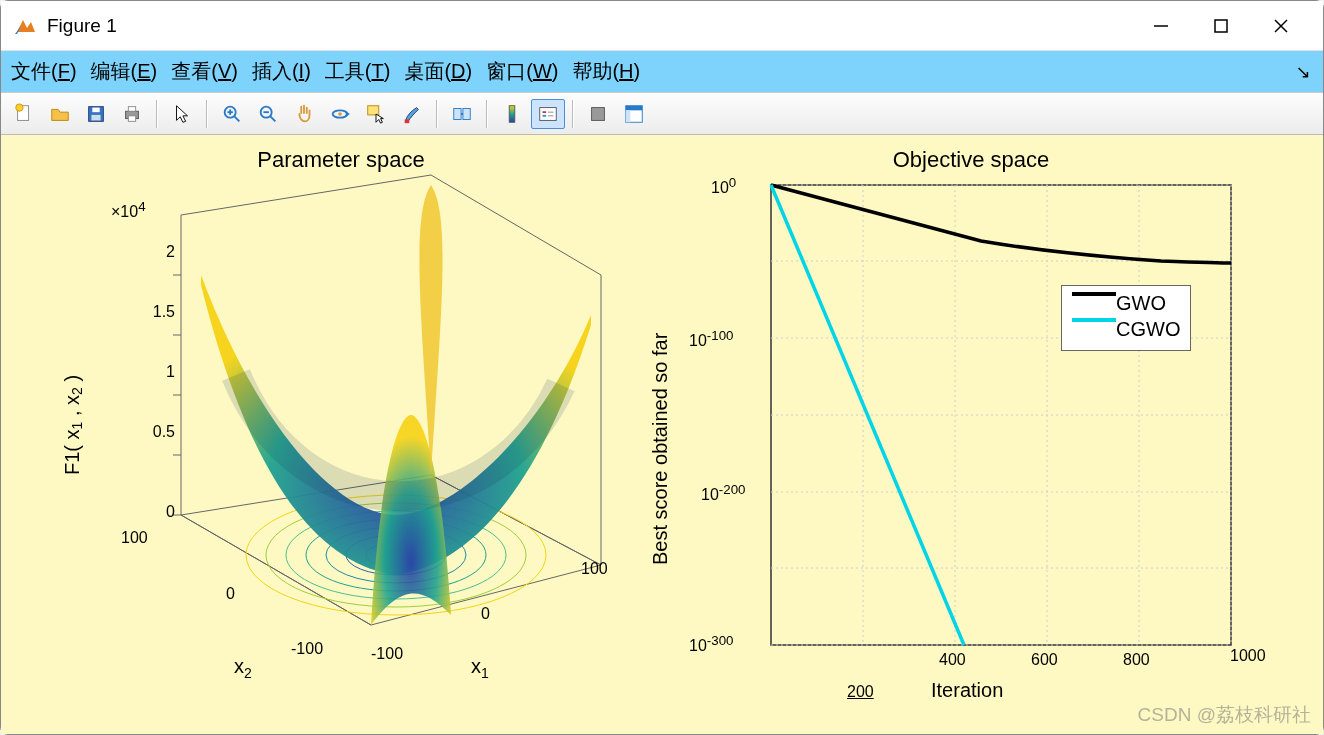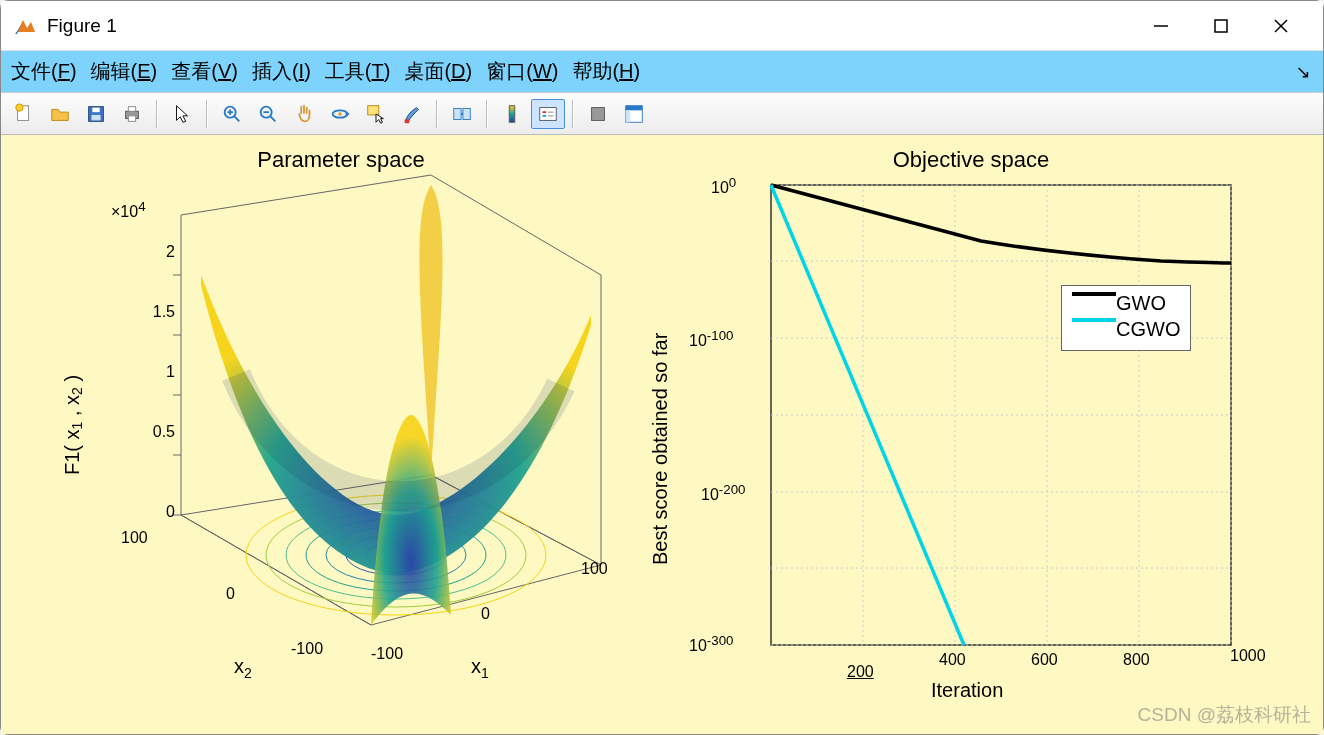--- a/index.html
+++ b/index.html
@@ -415,21 +415,21 @@
                C490,97 520,98 530,98" fill="none" stroke="#000" stroke-width="3.5"></path>
 
       <path d="M70,20 L263,480" fill="none" stroke="#00d4e6" stroke-width="3.5"></path>
     </svg>
 
     <div class="tick-label" style="left:710px; top:40px;"><span>10</span><sup>0</sup></div>
     <div class="tick-label" style="left:688px; top:193px;"><span>10</span><sup>-100</sup></div>
     <div class="tick-label" style="left:688px; top:347px;margin-left:12px;"><span>10</span><sup>-200</sup></div>
     <div class="tick-label" style="left:688px; top:498px;"><span>10</span><sup>-300</sup></div>
 
-    <div class="tick-label" style="left:846px; top:528px;text-decoration:underline;">200</div>
+    <div class="tick-label" style="left:846px; top:548px;text-decoration:underline;">200</div>
     <div class="tick-label" style="left:938px; top:516px;">400</div>
     <div class="tick-label" style="left:1030px; top:516px;">600</div>
     <div class="tick-label" style="left:1122px; top:516px;">800</div>
     <div class="tick-label" style="left:1208px; top:512px;margin-left:21px;">1000</div>
 
     <div class="axis-label" style="left:930px; top:544px;">Iteration</div>
     <div class="axis-label vert-label" style="left:648px; top:130px; height:300px;">Best score obtained so far</div>
 
     <div class="legend-box" style="left:1060px; top:150px;">
       <div class="legend-row">

